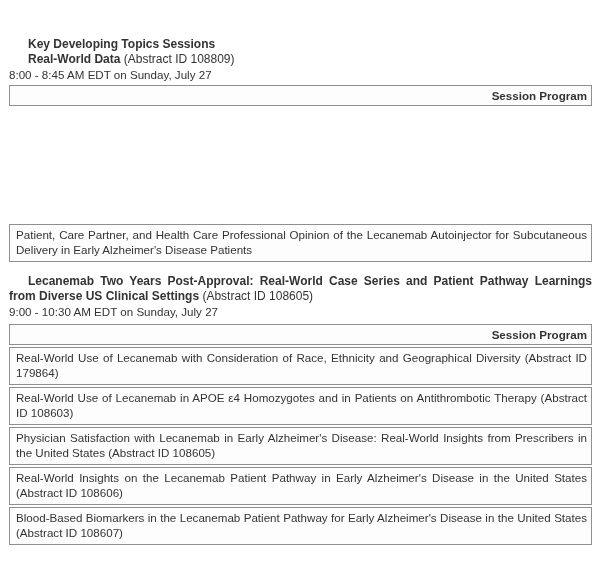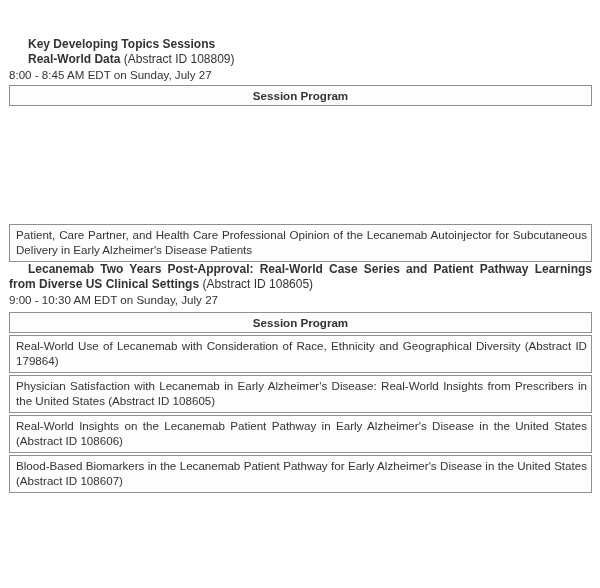--- a/index.html
+++ b/index.html
@@ -14,34 +14,34 @@
     color: #333333;
     overflow: hidden;
   }
   .content { padding: 37px 8px 0 9px; }
   .b { font-weight: bold; padding-left: 19px; }
   .title-line { font-size: 12px; }
   .just { text-align: justify; }
   .program-header {
     border: 1px solid #8f8f8f;
     background: #fdfdfd;
-    text-align: center;
+    text-align: right;
     font-weight: bold;
     padding: 2px 4px;
     margin-top: 3px;
   }
   .spacer { height: 116px; }
   .row {
     border: 1px solid #8f8f8f;
     background: #fdfdfd;
     padding: 2px 4px 4px 6px;
     text-align: justify;
     margin-top: 2px;
   }
-  .session-heading { }
+  .session-heading { margin-top: 12px; }
   .session-heading .abstract { font-weight: normal; }
   .time-line { margin-bottom: 0; }
   .program-header.second { margin-top: 5px; }
 </style>
 </head>
 <body>
 
 <div class="content">
 
   <section>
@@ -58,18 +58,19 @@
   </section>
 
   <section>
     <div class="session-heading just title-line">
       <span class="b">Lecanemab Two Years Post-Approval: Real-World Case Series and Patient Pathway Learnings from Diverse US Clinical Settings</span><span class="abstract"> (Abstract ID 108605)</span>
     </div>
     <div class="time-line">9:00 - 10:30 AM EDT on Sunday, July 27</div>
     <div class="program-header second">Session Program</div>
 
     <div class="row">Real-World Use of Lecanemab with Consideration of Race, Ethnicity and Geographical Diversity (Abstract ID 179864)</div>
+    <div class="row">Real-World Use of Lecanemab in APOE ε4 Homozygotes and in Patients on Antithrombotic Therapy (Abstract ID 108603)</div>
     <div class="row">Physician Satisfaction with Lecanemab in Early Alzheimer's Disease: Real-World Insights from Prescribers in the United States (Abstract ID 108605)</div>
     <div class="row">Real-World Insights on the Lecanemab Patient Pathway in Early Alzheimer's Disease in the United States (Abstract ID 108606)</div>
     <div class="row">Blood-Based Biomarkers in the Lecanemab Patient Pathway for Early Alzheimer's Disease in the United States (Abstract ID 108607)</div>
   </section>
 
 </div>
 
 </body></html>

